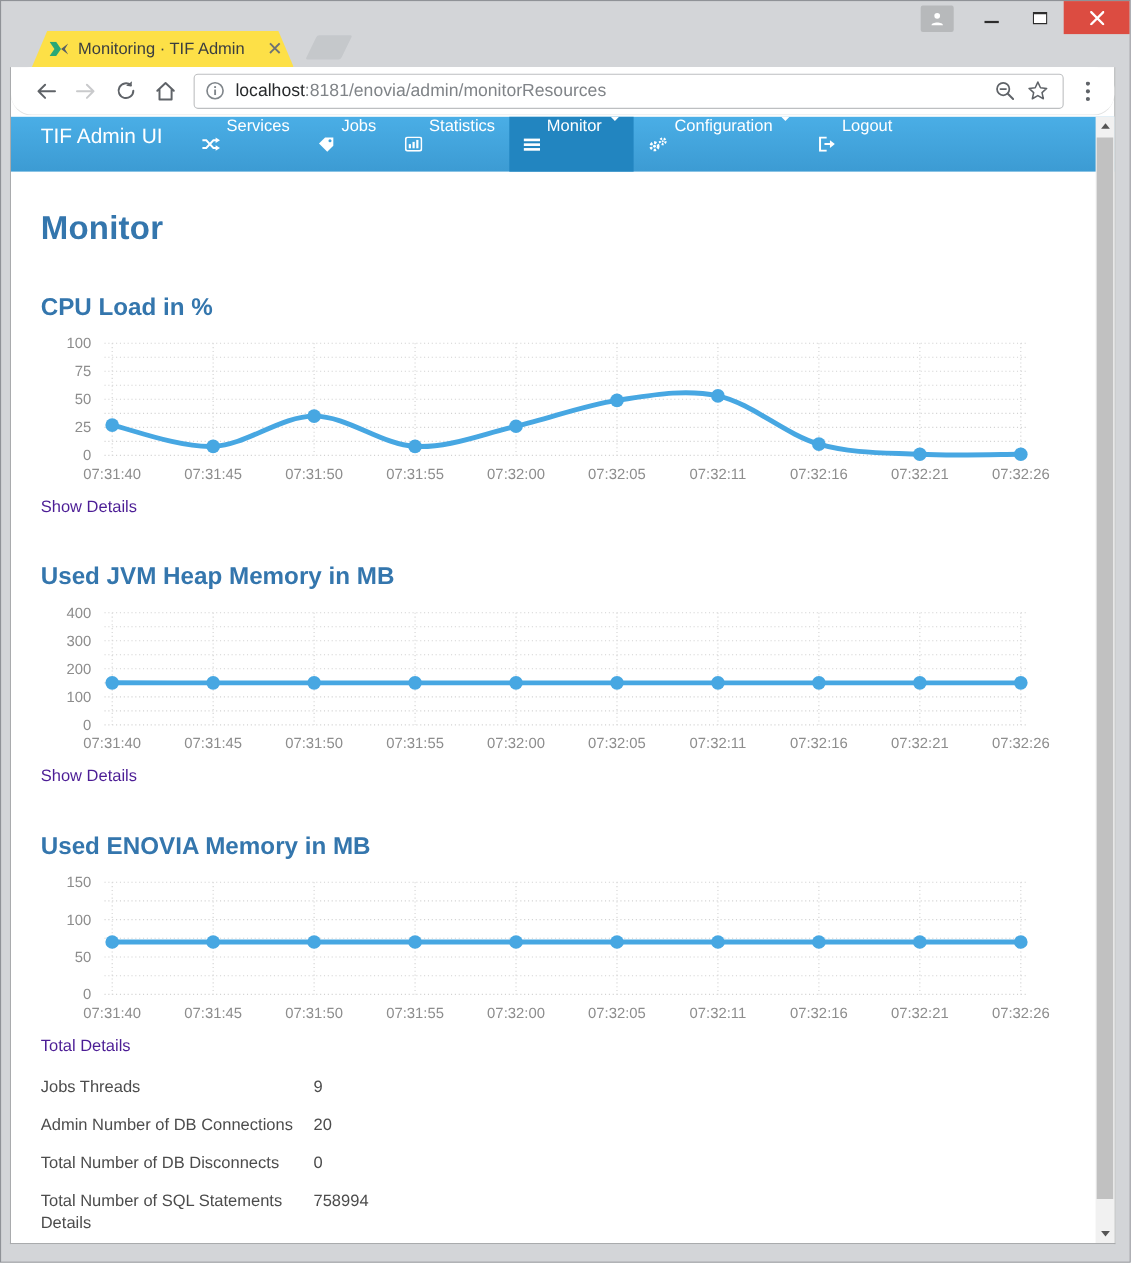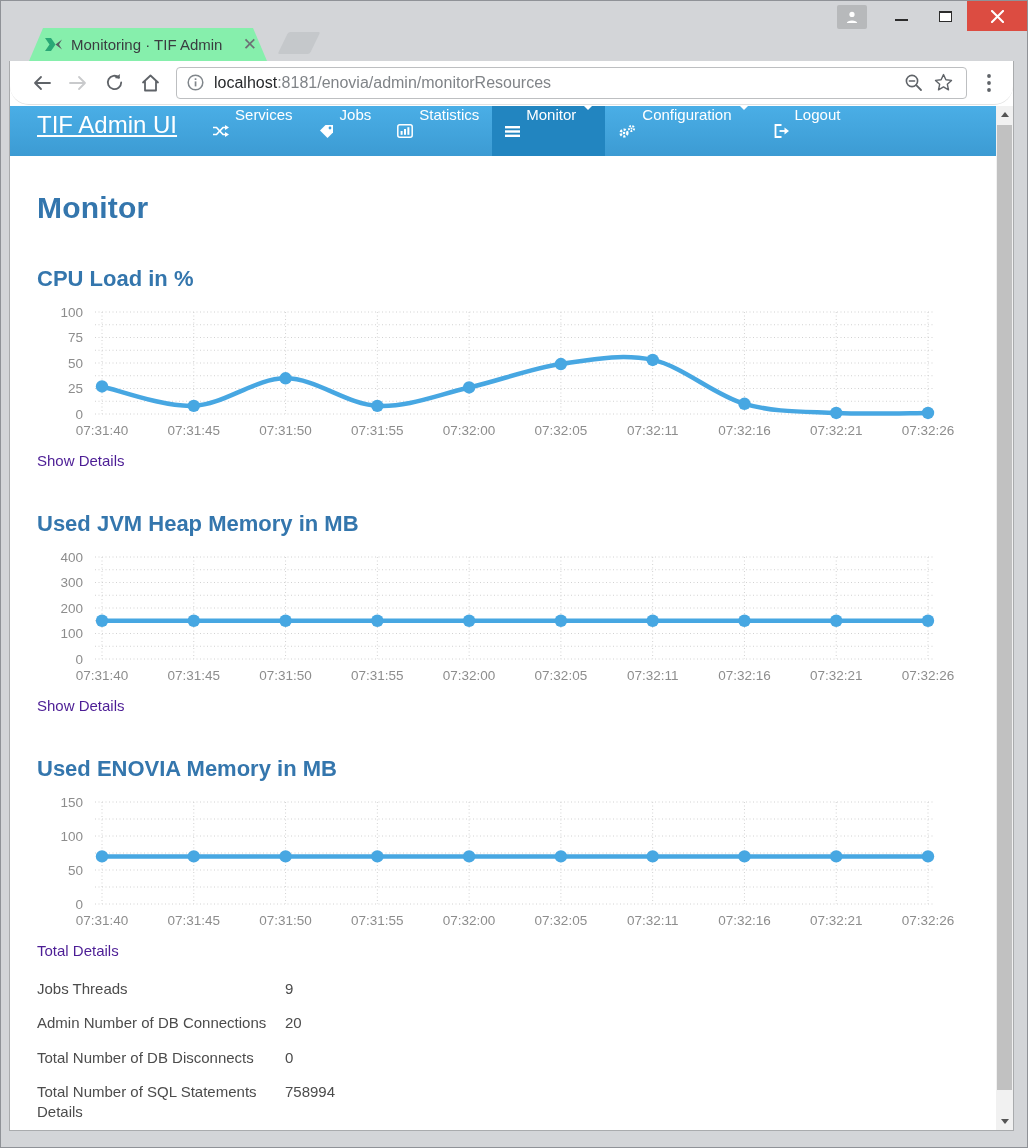--- a/index.html
+++ b/index.html
@@ -1,21 +1,21 @@
 <!DOCTYPE html>
 <html><head>
 <meta charset="utf-8">
 <style>
   * { margin:0; padding:0; box-sizing:border-box; }
   html,body { width:1028px; height:1148px; font-family:"Liberation Sans","DejaVu Sans",sans-serif; }
   .window { position:relative; width:1028px; height:1148px; background:#d3d5d8; border:1px solid #8f9297; overflow:hidden; }
 
   
   .titlebar { position:absolute; left:0; top:0; right:0; height:60px; }
-  .tab { position:absolute; left:28px; top:27px; width:238px; height:33px; background:#86efac; display:flex; align-items:center; padding:0 10px 0 16px; clip-path:polygon(14px 0, calc(100% - 14px) 0, 100% 100%, 0 100%); }
+  .tab { position:absolute; left:28px; top:27px; width:238px; height:33px; background:#fde047; display:flex; align-items:center; padding:0 10px 0 16px; clip-path:polygon(14px 0, calc(100% - 14px) 0, 100% 100%, 0 100%); }
   .tab-title { font-size:15px; color:#3a3d40; white-space:nowrap; overflow:hidden; flex:1; margin-left:9px; }
   .tab-close { color:#6d7175; font-size:17px; line-height:17px; margin-left:6px; cursor:default; }
   .newtab { position:absolute; left:282px; top:31px; width:32px; height:22px; background:#c5c8cb; transform:skewX(-26deg); border-radius:2px; }
   .win-controls { position:absolute; right:0; top:0; height:32px; display:flex; align-items:flex-start; }
   .profile-btn { width:30px; height:24px; margin:4px 12px 0 0; background:#b7b9bb; border-radius:2px; display:flex; align-items:center; justify-content:center; }
   .win-btn { width:44px; height:30px; display:flex; align-items:center; justify-content:center; }
   .win-btn.close { width:60px; background:#dc4c41; }
   .glyph-min { width:13px; height:0; border-top:2px solid #2c2c2c; margin-top:8px; }
   .glyph-max { width:13px; height:11px; border:1px solid #2c2c2c; border-top:2px solid #2c2c2c; background:#fff; }
 
@@ -35,21 +35,21 @@
   .viewport { position:absolute; left:0; right:0; top:45px; bottom:0; background:#fff; overflow:hidden; }
   .scrollbar { position:absolute; right:0; top:45px; bottom:0; width:17px; background:#f1f1f1; z-index:20; }
   .sb-arrow { position:absolute; left:0; width:17px; height:17px; display:flex; align-items:center; justify-content:center; }
   .sb-up { top:0; } .sb-down { bottom:0; }
   .sb-thumb { position:absolute; left:1px; width:15px; top:19px; bottom:40px; background:#c1c1c1; }
   .tri-up { width:0; height:0; border-left:4px solid transparent; border-right:4px solid transparent; border-bottom:5px solid #555; }
   .tri-down { width:0; height:0; border-left:4px solid transparent; border-right:4px solid transparent; border-top:5px solid #555; }
 
   
   .navbar { height:50px; background:linear-gradient(180deg,#4aaee6 0%,#3c9bd3 100%); display:flex; align-items:stretch; color:#fff; padding-right:17px; }
-  .brand { display:flex; align-items:center; font-size:24px; padding:0 22px 12px 27px; color:#fff;text-decoration:underline; }
+  .brand { display:flex; align-items:center; font-size:19px; padding:0 22px 12px 27px; color:#fff; }
   .nav-items { display:flex; align-items:stretch; }
   .nav-item { display:flex; gap:6px; padding:0 13px; font-size:15px; color:#fff; cursor:pointer; }
   .nav-item.active { background:#2285c0; }
   .caret { width:0; height:0; border-left:4px solid transparent; border-right:4px solid transparent; border-top:4px solid #fff; margin-left:2px; }
   .nav-ico { display:flex; align-items:center; }
 
   
   .content { padding:0 0 0 27px; }
   h1.page-title { font-size:30px; font-weight:600; color:#3476ad; margin:35px 0 20px 0; letter-spacing:0.2px; }
   h2.section-title { font-size:22px; font-weight:600; color:#3476ad; margin:41px 0 12px 0; }

